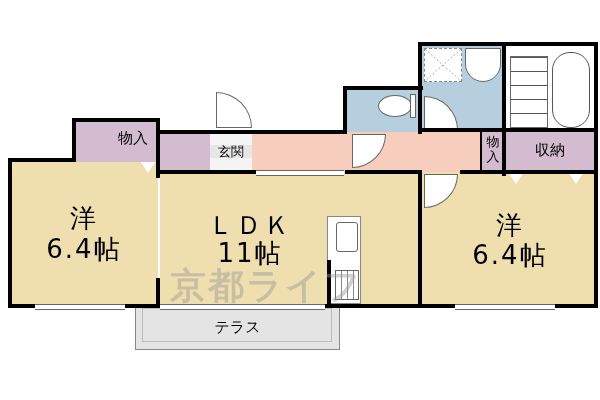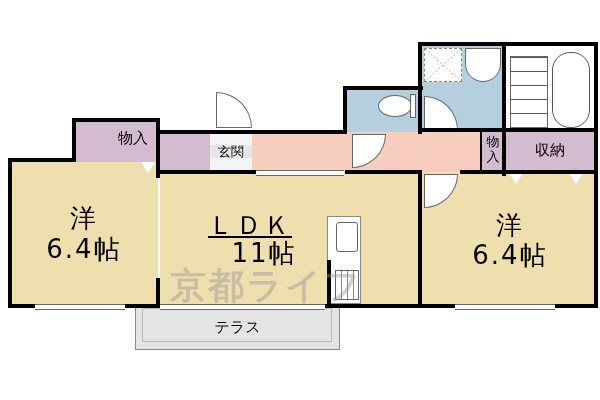--- a/index.html
+++ b/index.html
@@ -107,22 +107,22 @@
 <div class="win" style="left:35px;top:304px;width:90px;height:4px;"></div>
 <div class="win" style="left:160px;top:304px;width:165px;height:4px;"></div>
 <div class="win" style="left:455px;top:304px;width:100px;height:4px;"></div>
 <div class="win" style="left:256px;top:170px;width:88px;height:4px;"></div>
 
 <div class="watermark" style="left:170px;top:262px;">京都ライフ</div>
 
 <div class="label big" style="left:10px;top:205px;width:148px;">洋</div>
 <div class="label big" style="left:10px;top:236px;width:148px;">6.4帖</div>
 
-<div class="label big" style="left:190px;top:212px;width:120px;text-decoration:underline;">ＬＤＫ</div>
-<div class="label big" style="left:204px;top:240px;width:120px;">11帖</div>
+<div class="label big" style="left:190px;top:212px;width:120px;">ＬＤＫ</div>
+<div class="label big" style="left:190px;top:240px;width:120px;">11帖</div>
 
 <div class="label big" style="left:430px;top:212px;width:160px;">洋</div>
 <div class="label big" style="left:430px;top:242px;width:160px;">6.4帖</div>
 
 <div class="label mid" style="left:92px;top:131px;width:82px;">物入</div>
 
 <div class="label small" style="left:482px;top:135px;width:22px;">物</div>
 <div class="label small" style="left:482px;top:150px;width:22px;">入</div>
 
 <div class="label mid" style="left:506px;top:143px;width:88px;">収納</div>

